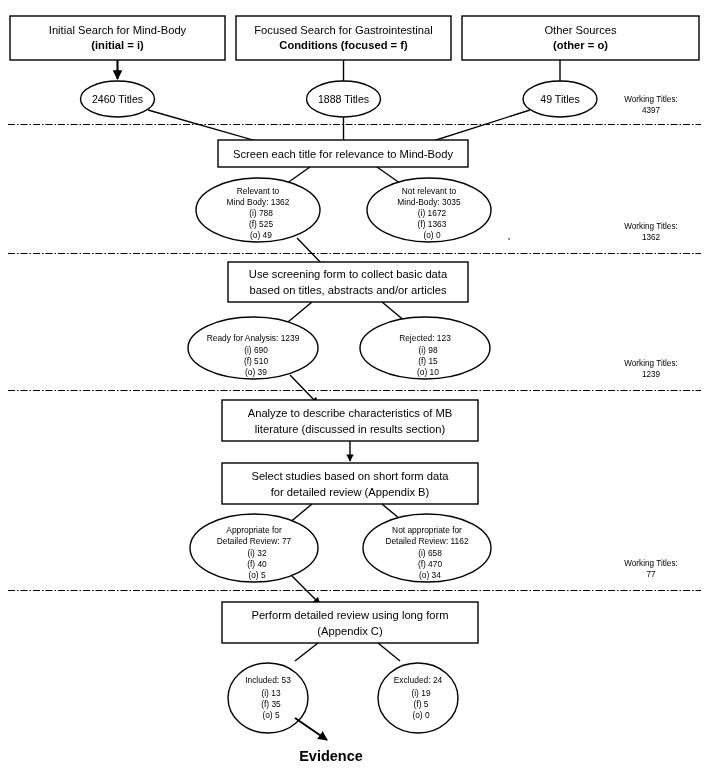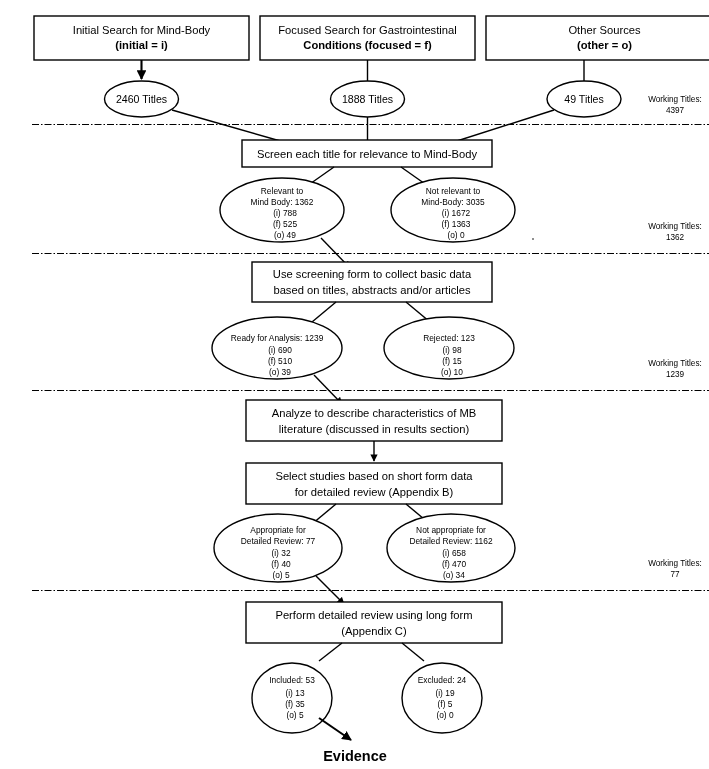--- a/index.html
+++ b/index.html
@@ -11,21 +11,20 @@
     width: 709px;
     height: 769px;
     font-family: "Liberation Sans", sans-serif;
     color: #000000;
     overflow: hidden;
   }
   #flowchart-root {
     position: relative;
     width: 606px;
     height: 769px;
-    padding-left: 24px;
   }
   svg#diagram {
     display: block;
     width: 709px;
     height: 769px;
   }
   .node-box {
     fill: #ffffff;
     stroke: #000000;
     stroke-width: 1.4;

